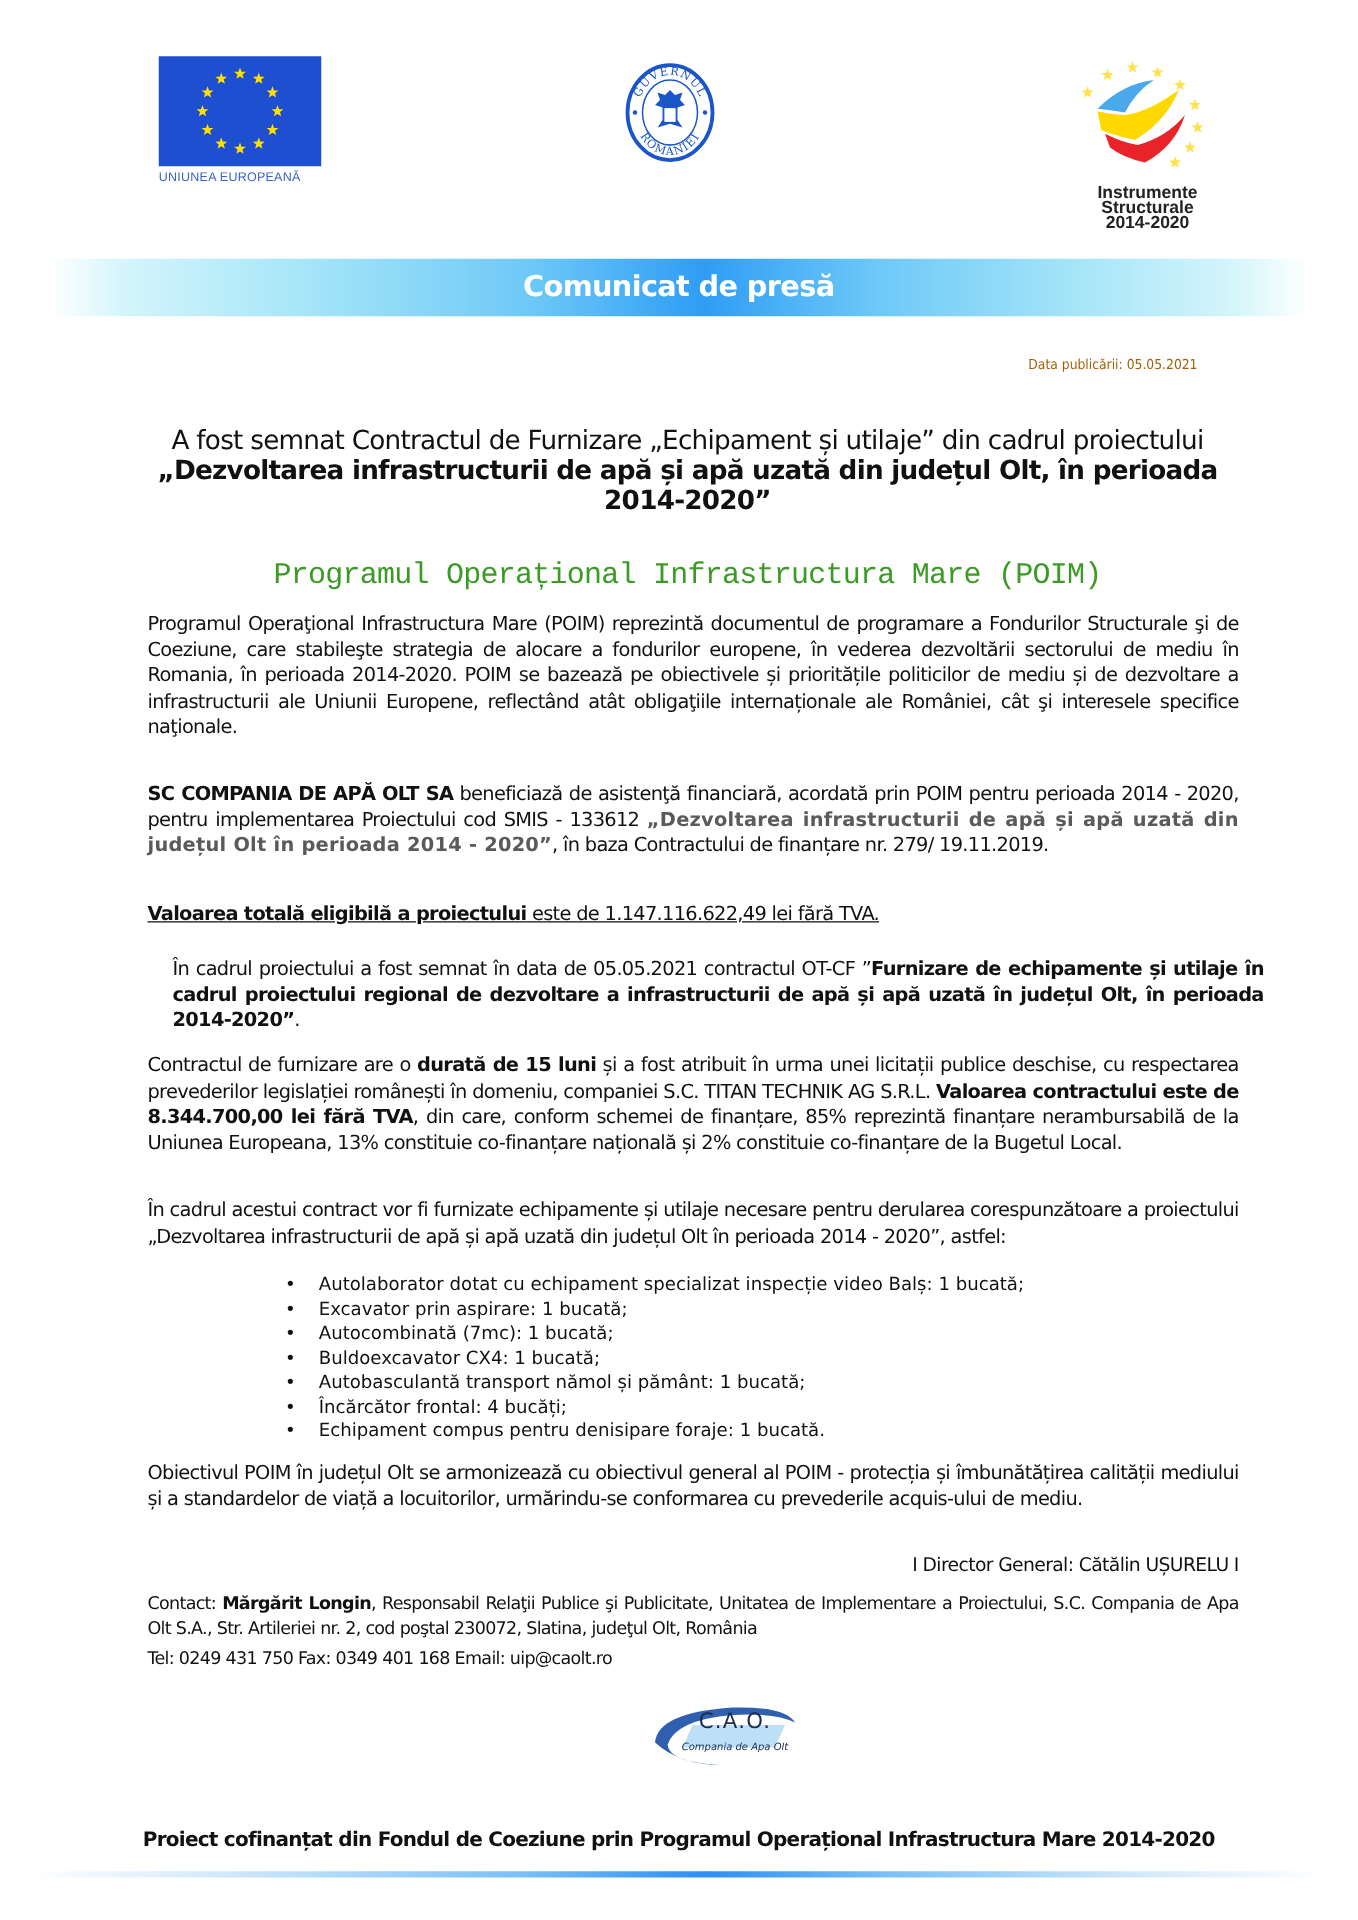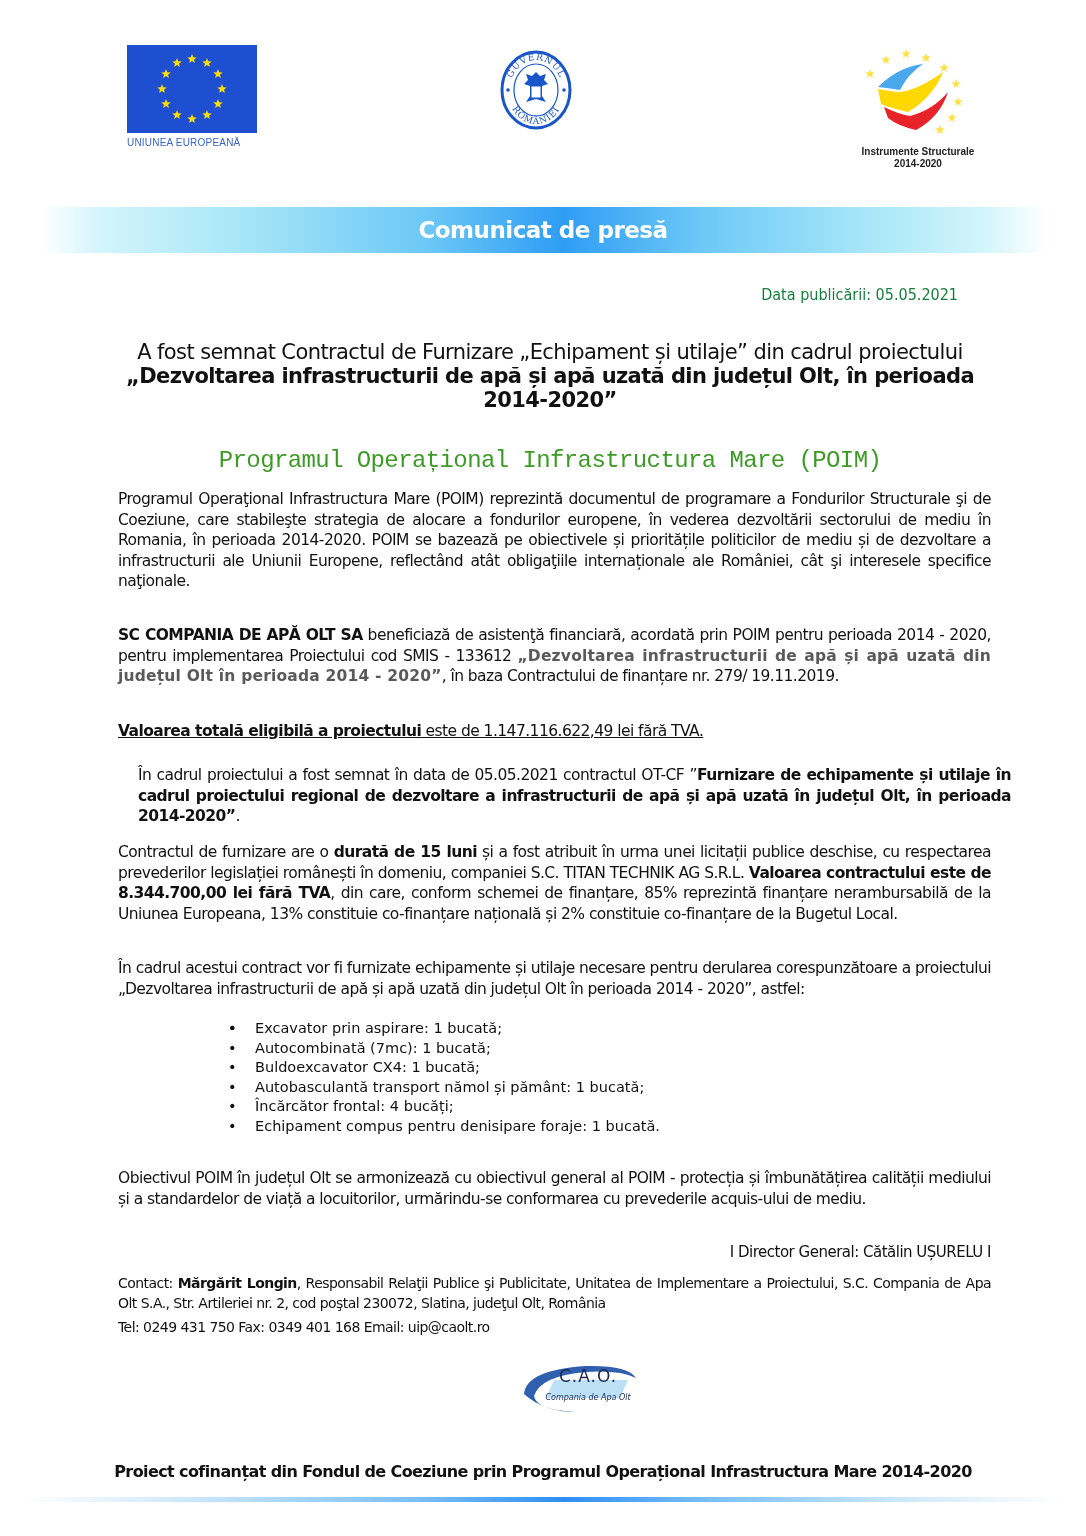--- a/index.html
+++ b/index.html
@@ -7,29 +7,29 @@
   .abs { position:absolute; }
 
   
   #eu-logo { left:127px; top:45px; width:130px; height:100px; }
   #eu-flag { width:130px; height:88px; background:#1f4fd1; position:relative; }
   #eu-flag svg { position:absolute; left:0; top:0; }
   #eu-label { font-size:10px; color:#3a64c8; letter-spacing:0.2px; margin-top:4px; white-space:nowrap; }
 
   #gov-logo { left:500px; top:50px; width:72px; height:80px; }
   #is-logo { left:848px; top:42px; width:140px; height:130px; text-align:center; }
-  #is-label { font-size:10px; font-weight:bold; color:#222; line-height:12px; margin-top:0; }
+  #is-label { font-size:14px; font-weight:bold; color:#222; line-height:12px; margin-top:0; }
 
   
   #banner { left:40px; top:207px; width:1006px; height:46px;
     background:linear-gradient(90deg, rgba(255,255,255,0) 0%, #d3f5fb 6%, #a7e6f8 20%, #6ec9f7 38%, #2f9df5 52%, #6ec9f7 66%, #a7e6f8 82%, #d3f5fb 94%, rgba(255,255,255,0) 100%);
     display:flex; align-items:center; justify-content:center; }
   #banner-title { color:#ffffff; font-size:23px; font-weight:bold; font-family:"DejaVu Sans", sans-serif; letter-spacing:-0.5px; }
 
-  #pub-date { right:128px; top:285px; font-size:16px; font-family:"DejaVu Sans Condensed","DejaVu Sans", sans-serif; color:#15803d; }
+  #pub-date { right:128px; top:285px; font-size:11px; font-family:"DejaVu Sans Condensed","DejaVu Sans", sans-serif; color:#a16207; }
 
   #headline { left:110px; top:340px; width:880px; text-align:center; font-size:21px; line-height:24px; font-family:"DejaVu Sans", sans-serif; letter-spacing:-0.6px; }
   #headline b { font-weight:bold; }
 
   #poim-title { left:110px; top:447px; width:880px; text-align:center; font-size:24px; color:#3c9b26; font-family:Liberation Mono, monospace; font-weight:normal; letter-spacing:-0.6px; }
 
   .para { position:absolute; left:118px; width:873px; font-size:15.5px; line-height:20.5px; text-align:justify; font-family:"DejaVu Sans", sans-serif; letter-spacing:-0.55px; color:#111; }
   .para b { font-weight:bold; }
   .grey-bold { color:#5a5a5a; font-weight:bold; letter-spacing:0.2px; }
 
@@ -152,21 +152,21 @@
   <span>În cadrul proiectului a fost semnat în data de 05.05.2021 contractul OT-CF ”</span><b>Furnizare de echipamente și utilaje în cadrul proiectului regional de dezvoltare a infrastructurii de apă și apă uzată în județul Olt, în perioada 2014-2020”</b><span>.</span>
 </div>
 
 <div id="p5" class="para">
   <span>Contractul de furnizare are o </span><b>durată de 15 luni</b><span> și a fost atribuit în urma unei licitații publice deschise, cu respectarea prevederilor legislației românești în domeniu, companiei S.C. TITAN TECHNIK AG S.R.L. </span><b>Valoarea contractului este de 8.344.700,00 lei fără TVA</b><span>, din  care, conform schemei de finanțare, 85% reprezintă finanțare nerambursabilă de la Uniunea Europeana, 13%  constituie co-finanțare națională și 2% constituie co-finanțare de la Bugetul Local.</span>
 </div>
 
 <div id="p6" class="para">În cadrul acestui contract vor fi furnizate echipamente și utilaje necesare pentru derularea corespunzătoare a proiectului „Dezvoltarea infrastructurii de apă și apă uzată din județul Olt în perioada 2014 - 2020”, astfel:</div>
 
 <ul id="equip-list" class="abs">
-  <li><span class="bullet">•</span></li>
+  <li><span class="bullet">•</span><span>Autolaborator dotat cu echipament specializat inspecție video Balș: 1 bucată;</span></li>
   <li><span class="bullet">•</span><span>Excavator prin aspirare: 1 bucată;</span></li>
   <li><span class="bullet">•</span><span>Autocombinată (7mc): 1 bucată;</span></li>
   <li><span class="bullet">•</span><span>Buldoexcavator CX4: 1 bucată;</span></li>
   <li><span class="bullet">•</span><span>Autobasculantă transport nămol și pământ: 1 bucată;</span></li>
   <li><span class="bullet">•</span><span>Încărcător frontal: 4 bucăți;</span></li>
   <li><span class="bullet">•</span><span>Echipament compus pentru denisipare foraje: 1 bucată.</span></li>
 </ul>
 
 <div id="p7" class="para">Obiectivul POIM în județul Olt se armonizează cu obiectivul general al POIM - protecția și îmbunătățirea calității mediului și a standardelor de viață a locuitorilor, urmărindu-se conformarea cu prevederile acquis-ului de mediu.</div>
 

